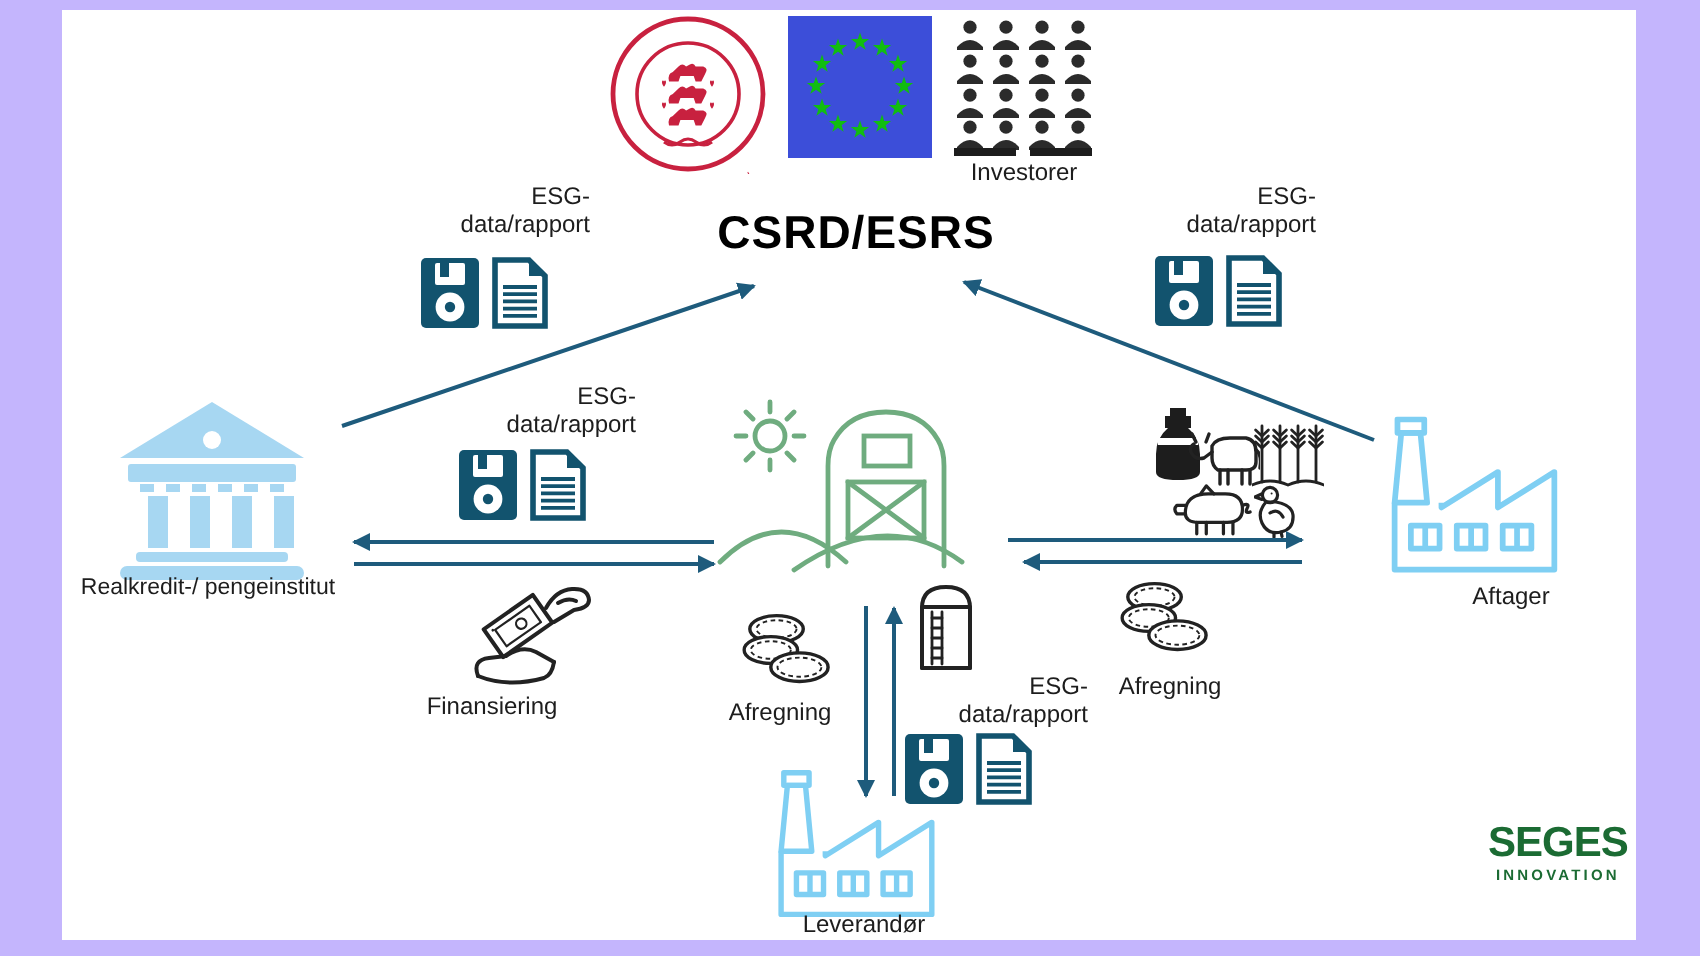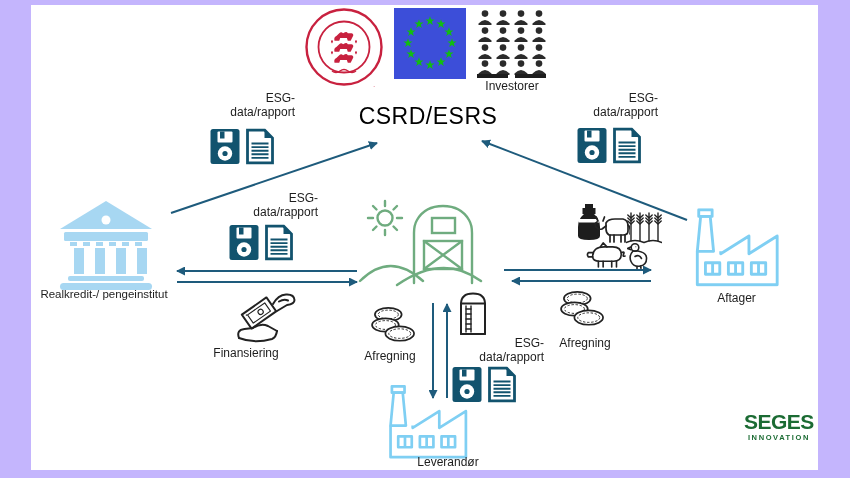--- a/index.html
+++ b/index.html
@@ -4,21 +4,21 @@
 <style>
   html,body{margin:0;padding:0;background:#888;}
   .stage{position:relative;width:850px;height:478px;background:#c4b5fd;
          font-family:"Liberation Sans", sans-serif;overflow:hidden;}
   .canvas{position:absolute;left:31px;top:5px;width:787px;height:465px;background:#ffffff;}
   .abs{position:absolute;}
   .lbl{position:absolute;text-align:center;color:#1d1d1d;font-size:12px;line-height:1.15;}
   .esg{position:absolute;text-align:right;color:#1d1d1d;font-size:12px;line-height:1.18;}
   .esg span{display:block;}
   .icons-row{position:absolute;display:flex;gap:5px;}
-  .title{position:absolute;font-weight:normal;font-size:23px;color:#000;text-align:center;
+  .title{position:absolute;font-weight:bold;font-size:23px;color:#000;text-align:center;
          letter-spacing:0.5px;}
   .overlay{position:absolute;left:0;top:0;pointer-events:none;}
   .seges{position:absolute;text-align:left;}
   .seges .name{font-weight:bold;font-size:21px;color:#1B6B33;letter-spacing:-0.5px;line-height:1;}
   .seges .sub{font-size:7.5px;color:#1B6B33;letter-spacing:1.6px;font-weight:bold;margin-top:1px;text-align:center;}
 </style>
 </head>
 <body>
 
 <div class="stage">
@@ -335,26 +335,26 @@
       <circle cx="8.8" cy="5.8" r="0.5" fill="#222222" stroke="none"></circle>
       <path d="M6,10 Q1.5,15 4,20.5 Q6.8,26.5 13.5,25 Q20,23.5 19.5,16.5 Q19,11.5 11,10 Z"></path>
       <path d="M8,15.5 Q12,13 14.5,17.5"></path>
       <path d="M10,25.5 L10,27.5 M13.5,25 L14,27.2"></path>
     </g>
   </svg>
 
   <svg class="abs" style="left:693px;top:205px" width="88" height="85" viewBox="0 0 92 82">
       <use href="#sym-factory"></use>
     </svg>
-  <div class="lbl" style="left:694px;top:292px;width:85px">Aftager</div>
+  <div class="lbl" style="left:713px;top:292px;width:85px">Aftager</div>
 
   <svg class="abs" style="left:382px;top:385px" width="92" height="74" viewBox="0 0 92 82">
       <use href="#sym-factory"></use>
     </svg>
-  <div class="lbl" style="left:408px;top:456px;width:80px">Leverandør</div>
+  <div class="lbl" style="left:392px;top:456px;width:80px">Leverandør</div>
 
   <div class="seges" style="left:744px;top:411px">
     <div class="name">SEGES</div>
     <div class="sub">INNOVATION</div>
   </div>
 
   <svg class="overlay" width="850" height="478">
     <defs>
       <marker id="ah" markerUnits="userSpaceOnUse" markerWidth="10" markerHeight="9" refX="8" refY="4.5" orient="auto">
         <path d="M0,0 L9,4.5 L0,9 Z" fill="#1E5B7C"></path>

